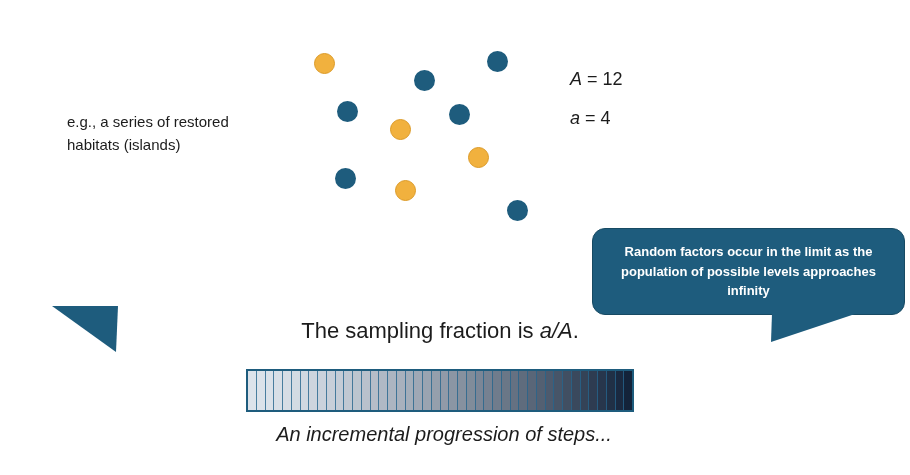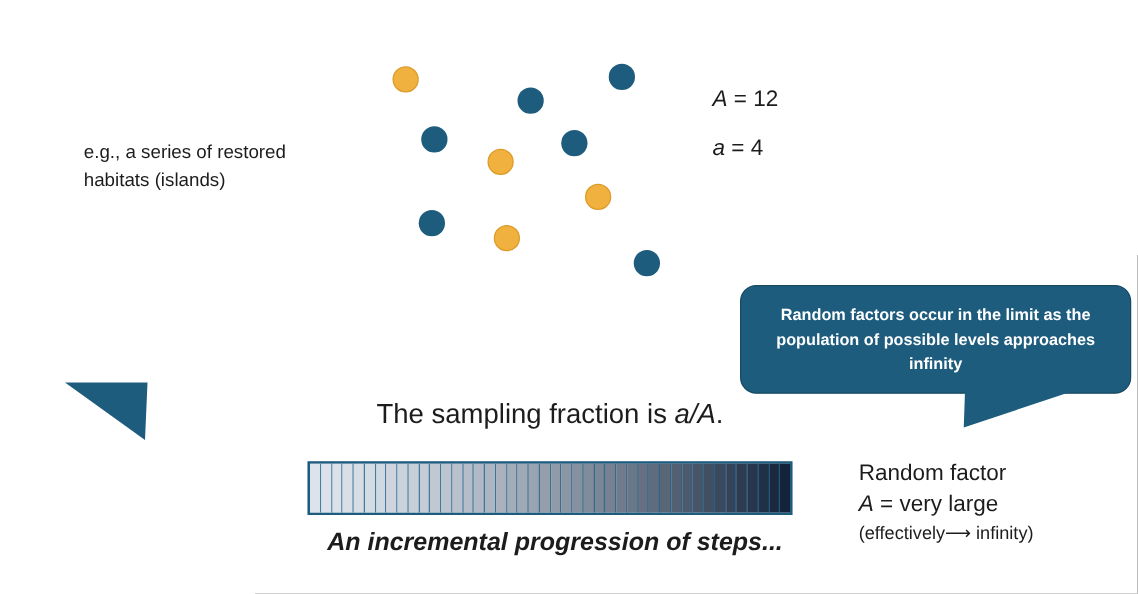--- a/index.html
+++ b/index.html
@@ -41,21 +41,21 @@
   
   #random-factor{left:687px;top:366px;font-size:18px;line-height:25px;}
   #random-factor-note{font-size:14.5px;line-height:20px;margin-top:1px;}
   
   #progression-bar{
     left:246px;top:369px;width:388px;height:43px;border:2px solid var(--teal);
     display:flex;background:var(--bar-light);
   }
   .bar-cell{flex:1 1 0;border-right:1px solid rgba(36,100,140,.8);}
   .bar-cell:last-child{border-right:none;}
-  #bar-caption{left:248px;top:423px;width:392px;text-align:center;font-size:20px;font-style:italic;font-weight:bold;}
+  #bar-caption{left:248px;top:423px;width:392px;text-align:center;font-size:20px;font-style:italic;}
 </style>
 </head>
 <body>
 
 <div id="stage">
 
   <div class="abs" id="example-note">e.g., a series of restored habitats (islands)</div>
 
   <div class="abs" id="dots-layer">
       <div class="dot yellow" style="left: 313.5px; top: 52.5px;"></div>
@@ -129,19 +129,14 @@
       <div class="bar-cell" style="background: rgb(52, 67, 87);"></div>
       <div class="bar-cell" style="background: rgb(46, 60, 81);"></div>
       <div class="bar-cell" style="background: rgb(39, 54, 76);"></div>
       <div class="bar-cell" style="background: rgb(32, 48, 70);"></div>
       <div class="bar-cell" style="background: rgb(26, 41, 64);"></div>
       <div class="bar-cell" style="background: rgb(19, 35, 58);"></div>
     </div>
 
   <div class="abs" id="bar-caption">An incremental progression of steps...</div>
 
-  <div class="abs" id="random-factor">
-    <div>Random factor</div>
-    <div><span style="font-style: italic;">A</span><span> = very large</span></div>
-    <div id="random-factor-note">(effectively⟶ infinity)</div>
-  </div>
 
 </div>
 
 </body></html>

